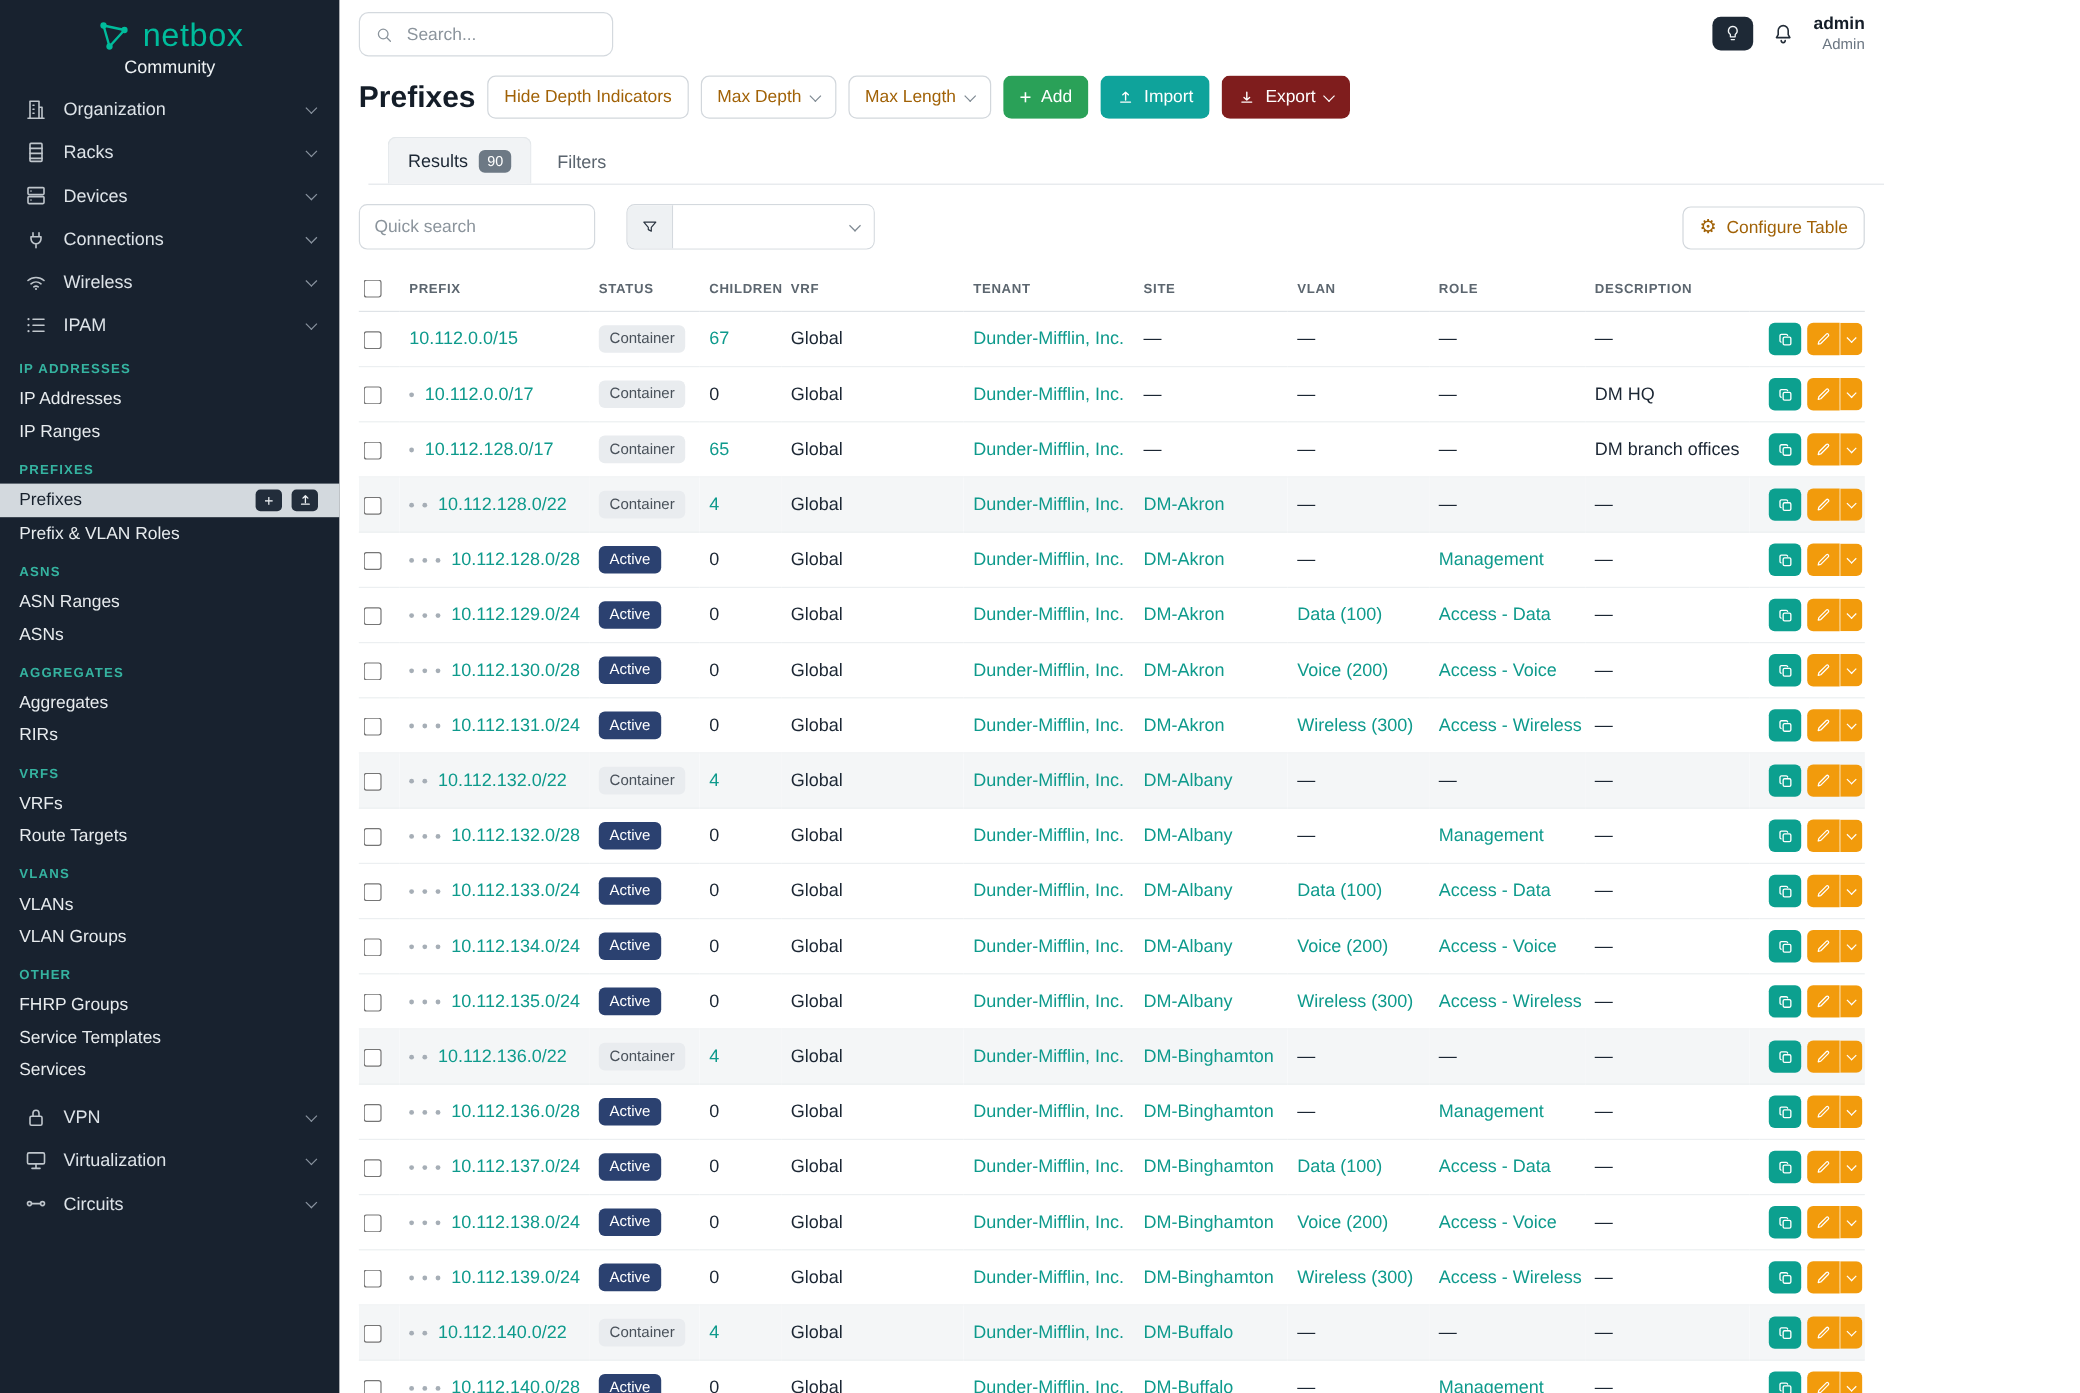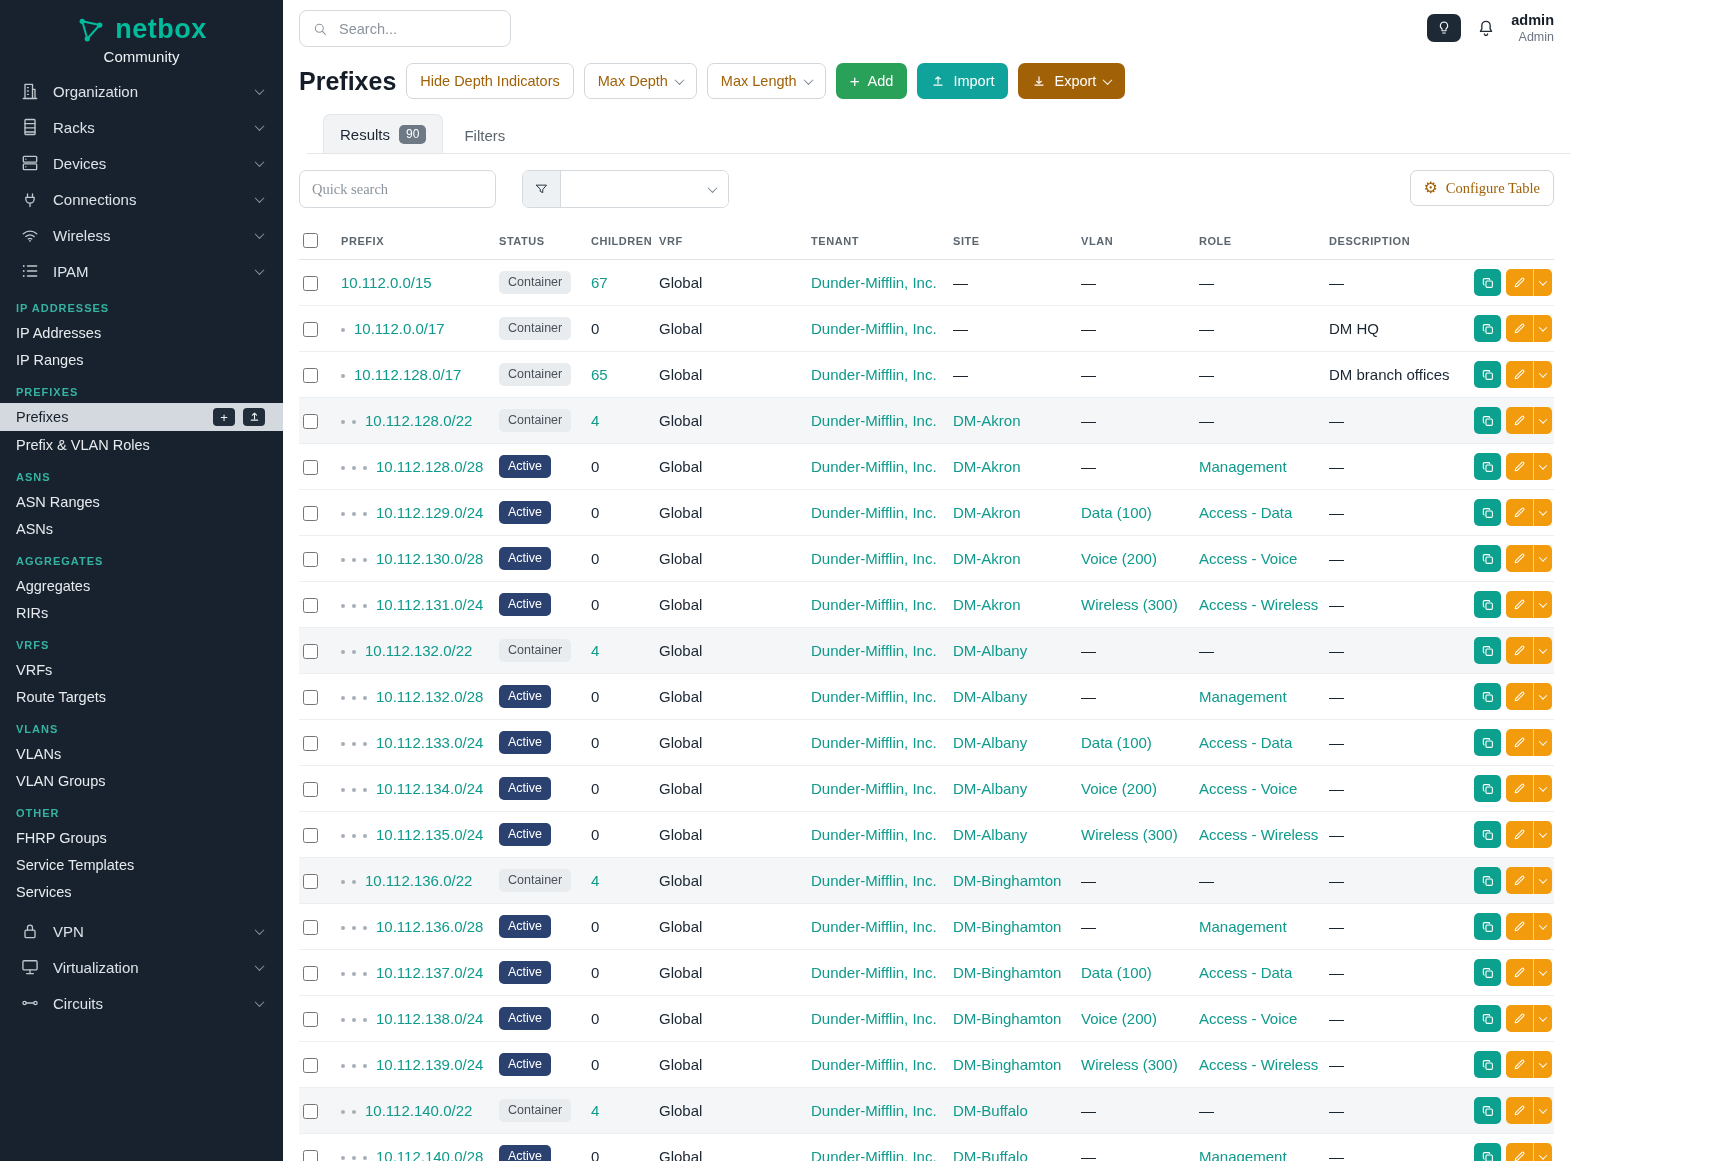--- a/index.html
+++ b/index.html
@@ -11,21 +11,21 @@
   }
   .app { display:flex; width:1570px; height:1161px; }
 
   
   .sidebar {
     flex:0 0 283px; width:283px; height:1161px; overflow:hidden;
     background:#18222f; color:#dde3e8;
   }
   .brand { padding:14px 0 8px; text-align:center; cursor:pointer; }
   .brand-row { display:flex; align-items:center; justify-content:center; gap:9px; }
-  .brand-name { color:#00bc9c; font-size:27px; font-weight:700; letter-spacing:.5px; }
+  .brand-name { color:#00bc9c; font-size:27px; font-weight:400; letter-spacing:.5px; }
   .brand-sub { color:#eef2f4; font-size:15px; margin-top:3px; }
 
   nav { display:block; }
   .nav-item {
     display:flex; align-items:center; gap:13px;
     padding:8px 20px; font-size:15px; color:#dde3e8;
     text-decoration:none; cursor:pointer;
   }
   .nav-icon { width:20px; height:20px; display:inline-flex; opacity:.85; }
   .nav-label { flex:1; }
@@ -72,41 +72,41 @@
   .page-title { font-size:25px; font-weight:700; color:#141d28; margin-right:auto; }
 
   .btn {
     height:36px; border-radius:7px; font-size:14.5px; font-family:inherit;
     display:inline-flex; align-items:center; gap:8px; padding:0 13px;
     border:1px solid transparent; cursor:pointer; background:#fff; color:#a16207; white-space:nowrap;
   }
   .btn-outline { border-color:#d2d7dc; }
   .btn-add { background:#2aa158; color:#fff; }
   .btn-import { background:#0fa39b; color:#fff; }
-  .btn-export { background:#a16207; color:#fff; }
+  .btn-export { background:#7f1d1d; color:#fff; }
   .btn .icon { display:inline-flex; }
 
   .chev {
     display:inline-block; width:7px; height:7px;
     border-right:1.7px solid currentColor; border-bottom:1.7px solid currentColor;
     transform:rotate(45deg) translate(-1px,-1px);
   }
   .chev-gray { color:#7d8891; }
   .chev-white { color:#ffffff; }
 
   .tabs { display:flex; align-items:flex-end; gap:4px; padding:0 16px; border-bottom:1px solid #e3e7ea;margin-left:24px; }
   .tab {
     display:flex; align-items:center; gap:9px; padding:10px 16px 9px;
     font-size:15px; color:#5a646e; cursor:pointer;
     border:1px solid transparent; border-bottom:none; border-radius:7px 7px 0 0;
   }
   .tab.active { background:#f1f3f5; border-color:#e3e7ea; color:#1b2633; }
   .tab-badge { background:#6d7985; color:#fff; font-size:12px; border-radius:5px; padding:2px 7px; line-height:1.25; }
 
-  .controls { display:flex; align-items:flex-start; gap:26px; padding:16px 16px 14px;font-family:Liberation Serif, serif; }
+  .controls { display:flex; align-items:flex-end; gap:26px; padding:16px 16px 14px; }
   .quick-search {
     width:197px; height:38px; border:1px solid #d4d9de; border-radius:7px; padding:0 12px;
     font-size:14.5px; font-family:inherit; color:#1b2633; outline:none;
   }
   .quick-search::placeholder { color:#8b949c; }
   .filter-group { display:flex; align-items:stretch; height:38px; border:1px solid #d4d9de; border-radius:7px; overflow:hidden; }
   .funnel-btn {
     width:38px; background:#eef1f3; border:none; border-right:1px solid #d4d9de;
     display:inline-flex; align-items:center; justify-content:center; color:#2b3541; cursor:pointer;
   }

